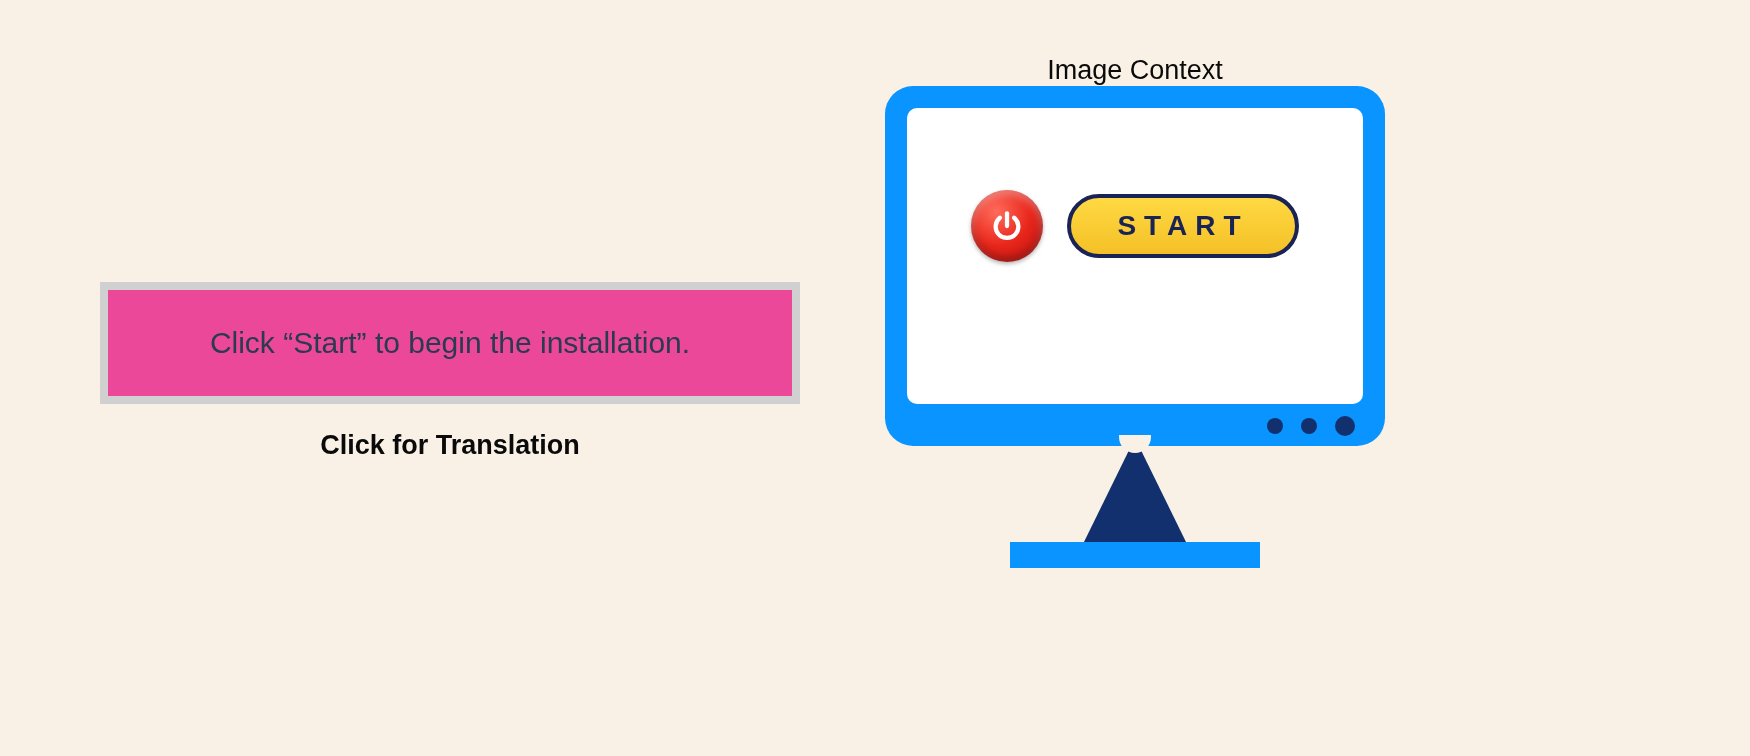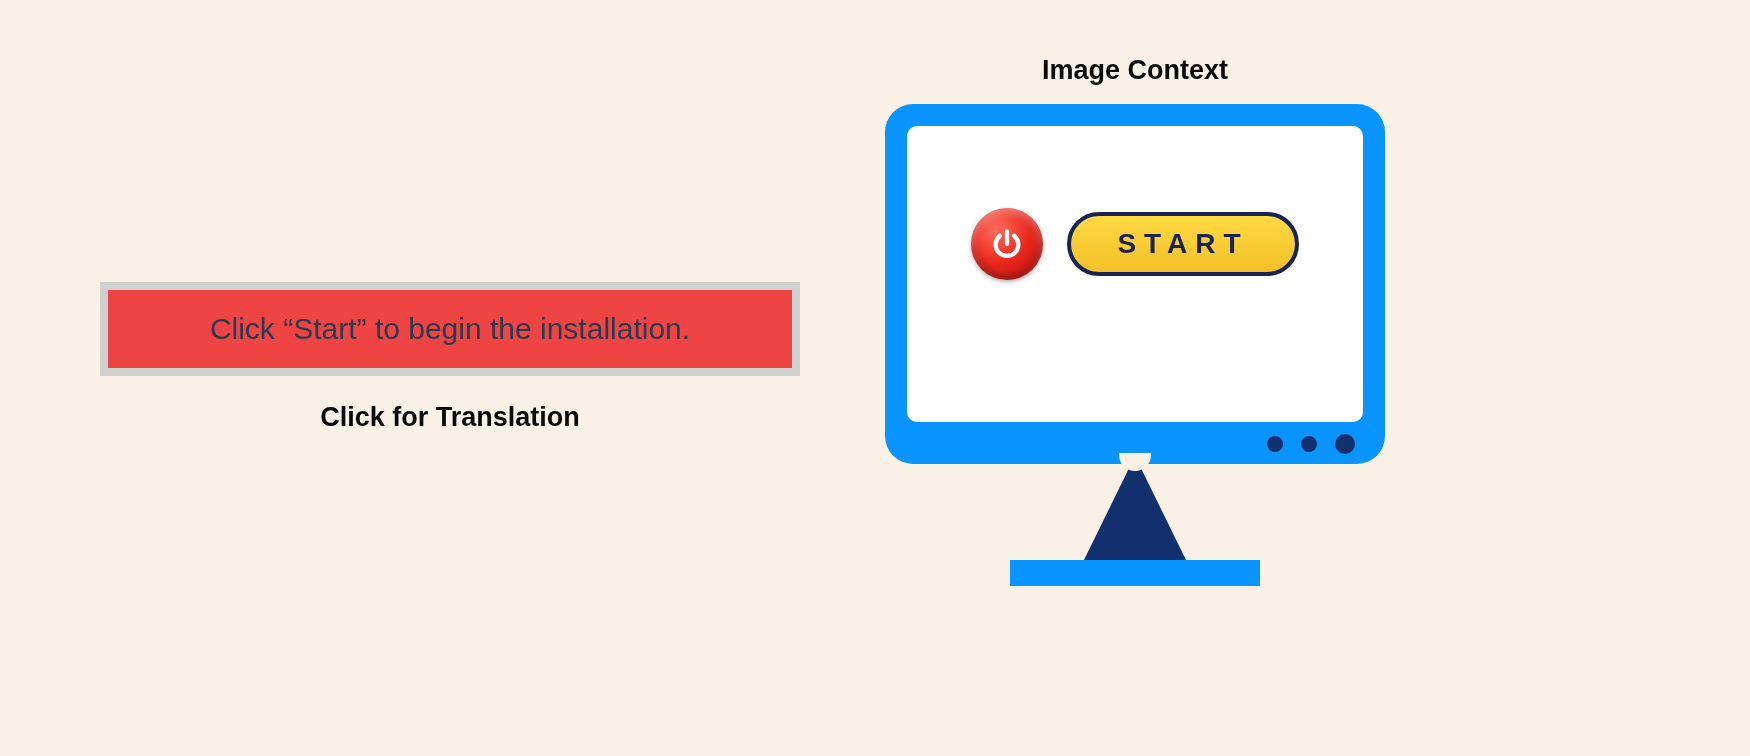--- a/index.html
+++ b/index.html
@@ -11,23 +11,23 @@
       position: relative;
       overflow: hidden;
     }
     .left-panel {
       position: absolute;
       left: 100px;
       top: 282px;
       width: 700px;
     }
     .text-box {
-      background: #ef4444;
+      background: #ec4899;
       border: 8px solid #d0d0d0;
-      padding: 22px 30px;
+      padding: 36px 30px;
       text-align: center;
     }
     .text-box-content {
       font-size: 30px;
       color: #2a3b50;
       font-weight: 400;
     }
     .left-caption {
       margin-top: 26px;
       text-align: center;
@@ -37,23 +37,22 @@
     }
     .right-panel {
       position: absolute;
       left: 870px;
       top: 55px;
       width: 530px;
     }
     .right-caption {
       text-align: center;
       font-size: 27px;
-      font-weight: 700;
+      font-weight: 400;
       color: #0a0a0a;
-      margin-bottom: 18px;
     }
     .monitor {
       position: relative;
       width: 500px;
       height: 490px;
       margin: 0 auto;
     }
     .monitor-frame {
       position: absolute;
       top: 0;

